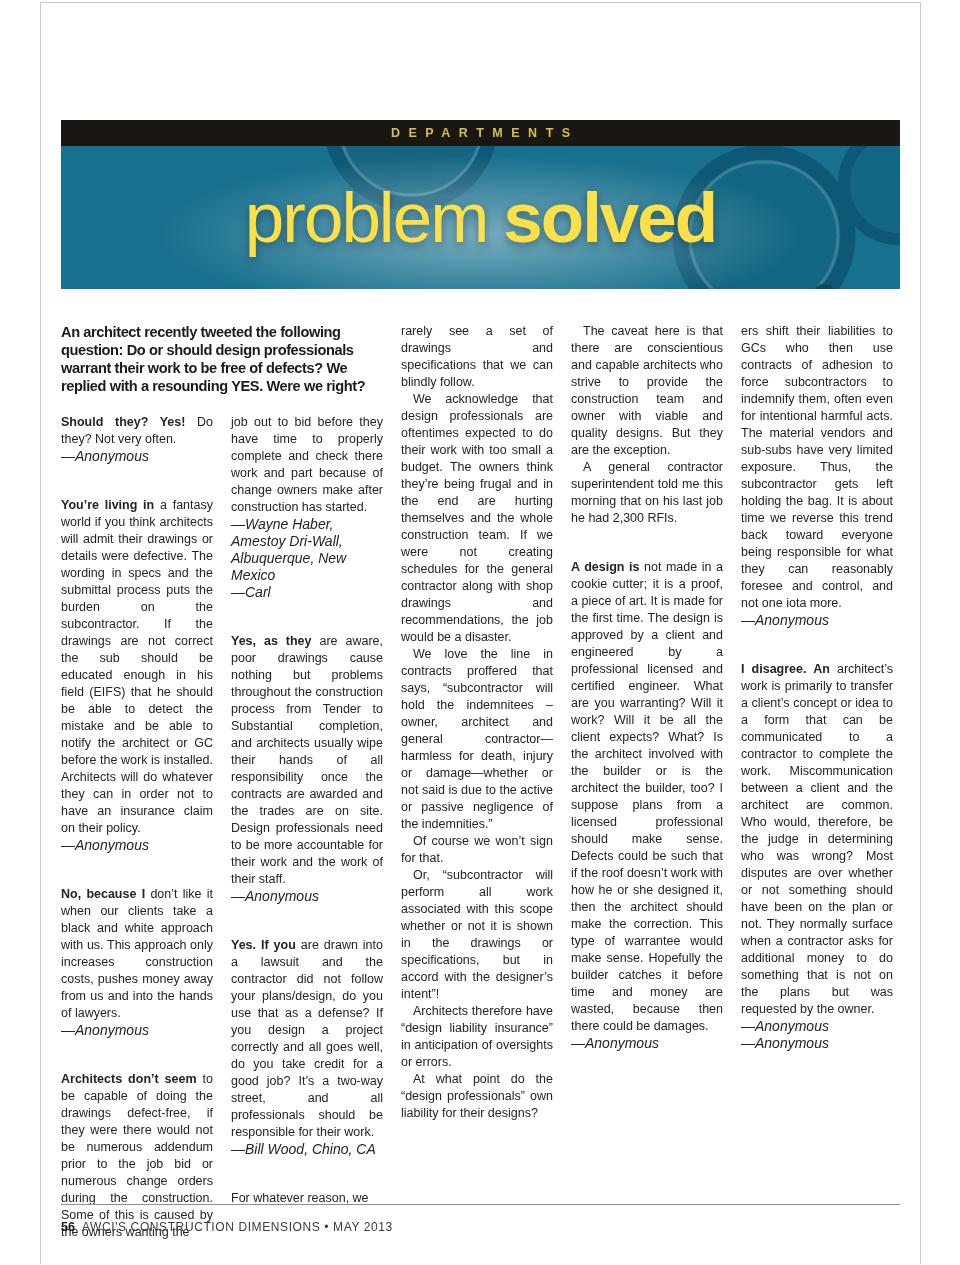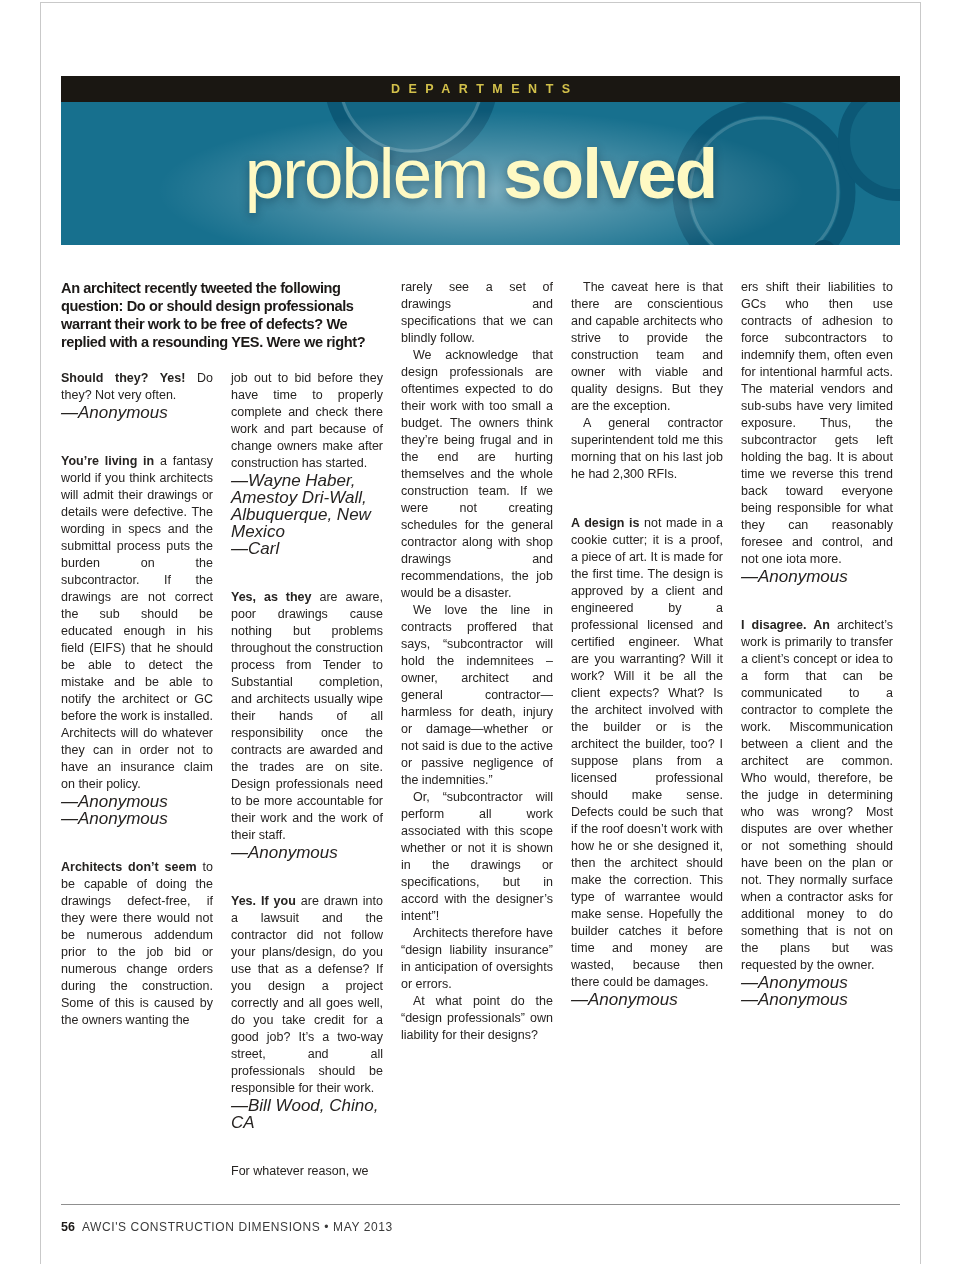--- a/index.html
+++ b/index.html
@@ -8,59 +8,59 @@
 
   .page-frame{
     position:absolute; left:40px; top:2px; width:881px; height:1262px;
     border-left:1px solid #c9c9c9; border-top:1px solid #c9c9c9; border-right:1px solid #c9c9c9;
     background:#fff;
   }
   .inner{ padding:0 20px; }
 
   
   .dept-bar{
-    margin-top:73px; height:26px; background:var(--bar-black,#1a1712);
+    margin-top:117px; height:26px; background:var(--bar-black,#1a1712);
     display:flex; align-items:center; justify-content:center;
   }
   .dept-label{
     color:var(--dept-gold,#d2c04a); font-weight:bold; font-size:12.5px;
     letter-spacing:0.68em; text-indent:0.68em;
   }
 
   
   .banner{
     position:relative; height:143px; background:var(--banner-teal,#17708e); overflow:hidden;
   }
   .banner svg{ position:absolute; left:0; top:0; }
   .banner .glow{
     position:absolute; inset:0;
     background:radial-gradient(ellipse 55% 80% at 50% 62%, rgba(255,255,255,0.42), rgba(255,255,255,0) 70%);
   }
   .banner-title{
     position:absolute; inset:0; display:flex; align-items:center; justify-content:center;
-    color:#fef9c3; font-size:71px; letter-spacing:-2px;
+    color:#fde047; font-size:71px; letter-spacing:-2px;
     text-shadow:0 3px 10px rgba(0,35,55,0.45);
   }
   .banner-title .t-reg{ font-weight:normal; margin-right:16px; }
   .banner-title .t-bold{ font-weight:bold; }
 
   
   .content{ display:flex; gap:18px; margin-top:34px; }
   .left-block{ width:322px; flex:0 0 322px; }
   .intro{
     font-weight:bold; font-size:14.6px; line-height:18px; letter-spacing:-0.4px;
     color:#1d1a18; margin-bottom:19px; text-align:left;
   }
   .two-cols{ display:flex; gap:18px; }
   .col{ width:152px; flex:0 0 152px; font-size:12.5px; line-height:17px; text-align:justify; color:#262321; }
   .para{ margin:0; }
   .gap{ margin-top:32px; }
   .ind{ text-indent:12px; }
   .lead{ font-weight:bold; }
-  .attr{ font-style:italic; text-align:left; font-size:17px; line-height:17px; }
+  .attr{ font-style:italic; text-align:left; font-size:14px; line-height:17px; }
 
   
   .footer{
     position:absolute; left:20px; right:20px; top:1201px;
     border-top:1px solid #8f8f8f; padding-top:15px;
     display:flex; align-items:center; gap:7px;
   }
   .footer .pageno{ font-weight:bold; font-size:12.5px; color:#1d1a18; }
   .footer .foot-text{ font-size:12px; letter-spacing:0.05em; color:#3a3a3a; }
 </style>
@@ -110,20 +110,21 @@
         <div class="intro">An architect recently tweeted the following question: Do or should design professionals warrant their work to be free of defects? We replied with a resounding YES. Were we right?</div>
         <div class="two-cols">
 
           <div class="col">
             <p class="para"><b class="lead">Should they? Yes!</b><span> Do they? Not very often.</span></p>
             <p class="attr">—Anonymous</p>
 
             <p class="para gap"><b class="lead">You’re living in</b><span> a fantasy world if you think architects will admit their drawings or details were defective. The wording in specs and the submittal process puts the burden on the subcontractor. If the drawings are not correct the sub should be educated enough in his field (EIFS) that he should be able to detect the mistake and be able to notify the architect or GC before the work is installed. Architects will do whatever they can in order not to have an insurance claim on their policy.</span></p>
             <p class="attr">—Anonymous</p>
 
+            <p class="para gap"><b class="lead">No, because I</b><span> don’t like it when our clients take a black and white approach with us. This approach only increases construction costs, pushes money away from us and into the hands of lawyers.</span></p>
             <p class="attr">—Anonymous</p>
 
             <p class="para gap"><b class="lead">Architects don’t seem</b><span> to be capable of doing the drawings defect-free, if they were there would not be numerous addendum prior to the job bid or numerous change orders during the construction. Some of this is caused by the owners wanting the</span></p>
           </div>
 
           <div class="col">
             <p class="para"><span>job out to bid before they have time to properly complete and check there work and part because of change owners make after construction has started.</span></p>
             <p class="attr">—Wayne Haber, Amestoy Dri-Wall, Albuquerque, New Mexico</p>
 
             <p class="attr">—Carl</p>
@@ -137,20 +138,21 @@
             <p class="para gap"><span>For whatever reason, we</span></p>
           </div>
 
         </div>
       </div>
 
       <div class="col">
         <p class="para"><span>rarely see a set of drawings and specifications that we can blindly follow.</span></p>
         <p class="para ind"><span>We acknowledge that design professionals are oftentimes expected to do their work with too small a budget. The owners think they’re being frugal and in the end are hurting themselves and the whole construction team. If we were not creating schedules for the general contractor along with shop drawings and recommendations, the job would be a disaster.</span></p>
         <p class="para ind"><span>We love the line in contracts proffered that says, “subcontractor will hold the indemnitees – owner, architect and general contractor—harmless for death, injury or damage—whether or not said is due to the active or passive negligence of the indemnities.”</span></p>
+        <p class="para ind"><span>Of course we won’t sign for that.</span></p>
         <p class="para ind"><span>Or, “subcontractor will perform all work associated with this scope whether or not it is shown in the drawings or specifications, but in accord with the designer’s intent”!</span></p>
         <p class="para ind"><span>Architects therefore have “design liability insurance” in anticipation of oversights or errors.</span></p>
         <p class="para ind"><span>At what point do the “design professionals” own liability for their designs?</span></p>
       </div>
 
       <div class="col">
         <p class="para ind"><span>The caveat here is that there are conscientious and capable architects who strive to provide the construction team and owner with viable and quality designs. But they are the exception.</span></p>
         <p class="para ind"><span>A general contractor superintendent told me this morning that on his last job he had 2,300 RFIs.</span></p>
 
         <p class="para gap"><b class="lead">A design is</b><span> not made in a cookie cutter; it is a proof, a piece of art. It is made for the first time. The design is approved by a client and engineered by a professional licensed and certified engineer. What are you warranting? Will it work? Will it be all the client expects? What? Is the architect involved with the builder or is the architect the builder, too? I suppose plans from a licensed professional should make sense. Defects could be such that if the roof doesn’t work with how he or she designed it, then the architect should make the correction. This type of warrantee would make sense. Hopefully the builder catches it before time and money are wasted, because then there could be damages.</span></p>

